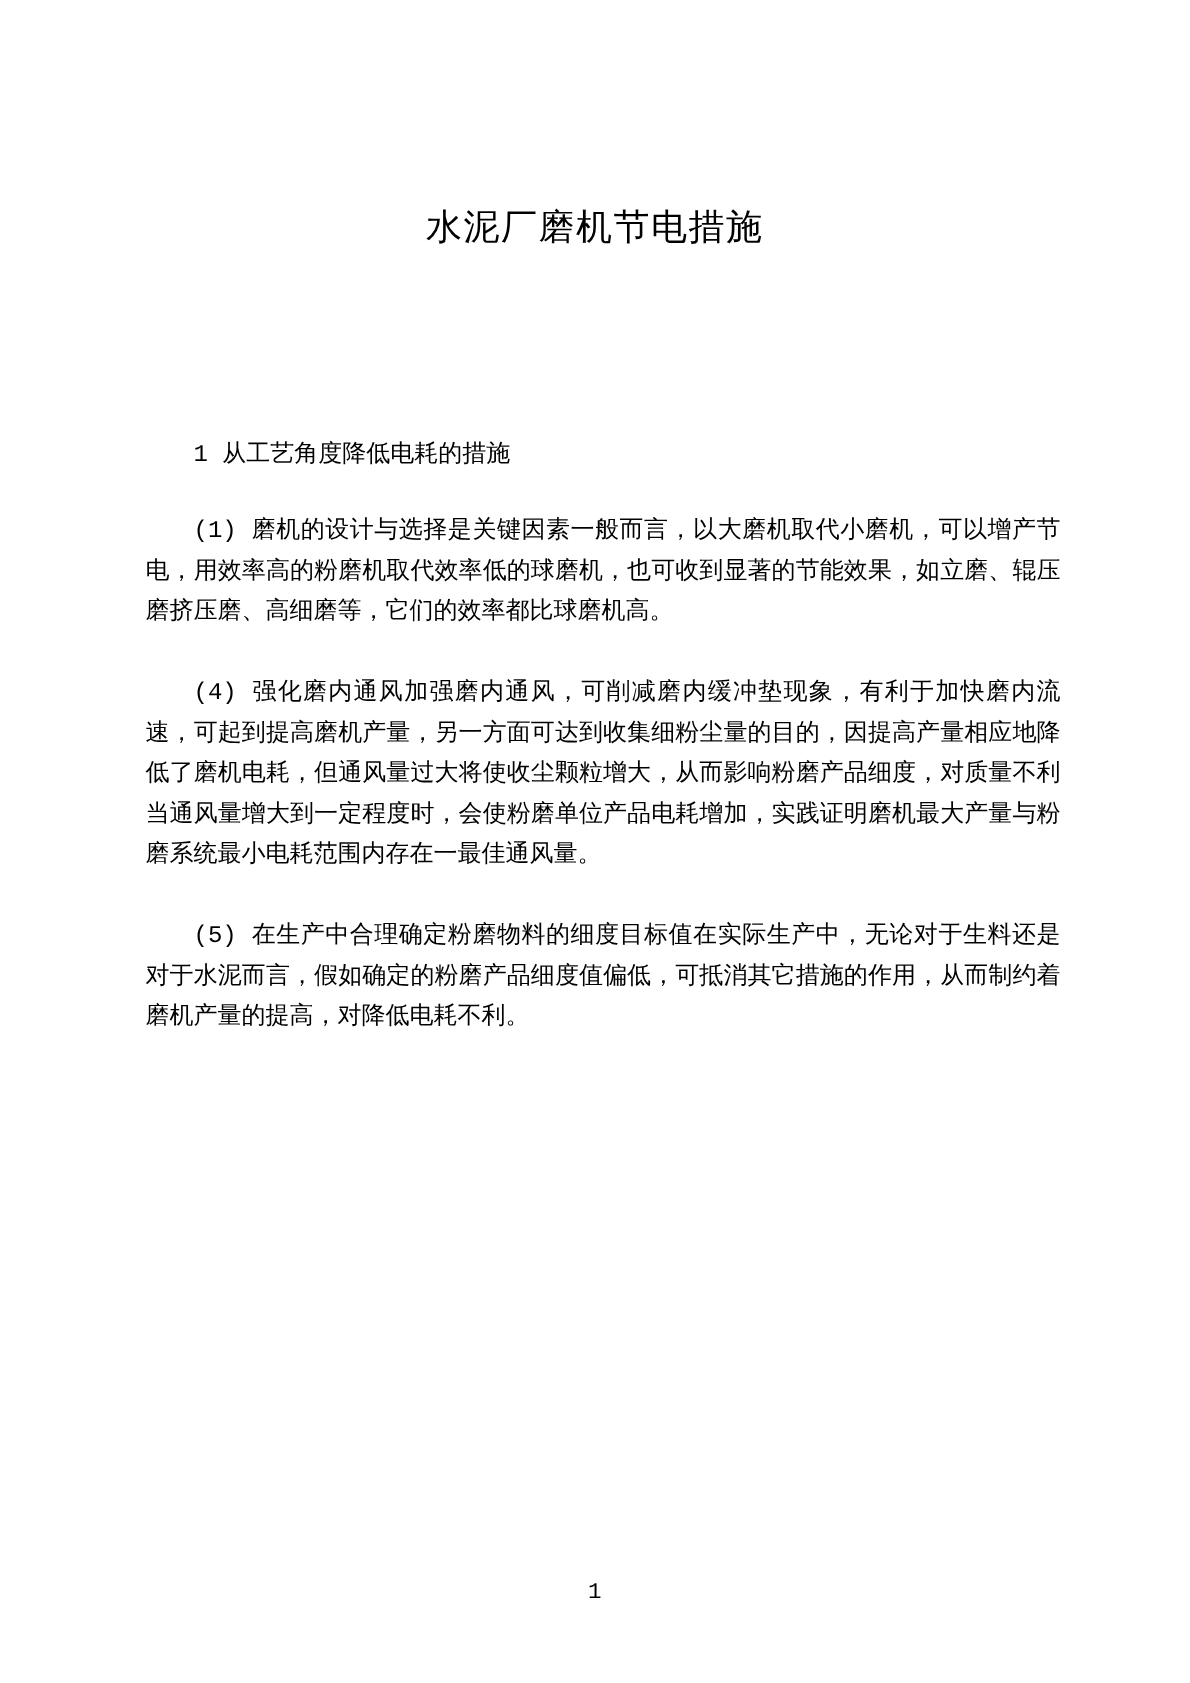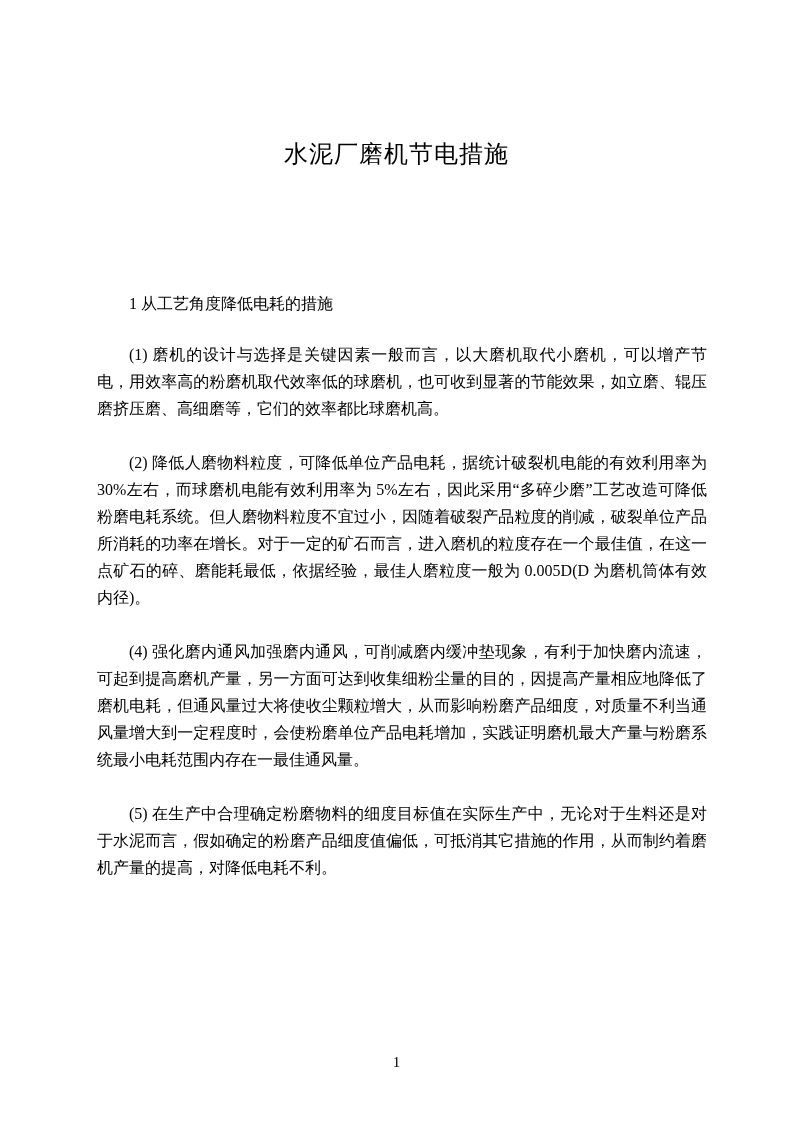--- a/index.html
+++ b/index.html
@@ -6,21 +6,21 @@
     margin: 0;
     padding: 0;
     background: #ffffff;
   }
   .page {
     position: relative;
     width: 793px;
     height: 1122px;
     background: #ffffff;
     color: #000000;
-    font-family: Liberation Serif, serif;
+    font-family: Liberation Mono, monospace;
     overflow: hidden;
     box-sizing: border-box;
     padding-top: 139px;
   }
   .doc-title {
     margin: 0;
     font-size: 24px;
     font-weight: normal;
     line-height: 30px;
     text-align: center;
@@ -59,21 +59,20 @@
 <div class="page">
 
   <h1 class="doc-title">水泥厂磨机节电措施</h1>
 
   <div class="content">
 
     <p class="section-heading">1 从工艺角度降低电耗的措施</p>
 
     <p class="para">(1) 磨机的设计与选择是关键因素一般而言，以大磨机取代小磨机，可以增产节电，用效率高的粉磨机取代效率低的球磨机，也可收到显著的节能效果，如立磨、辊压磨挤压磨、高细磨等，它们的效率都比球磨机高。</p>
 
-    <p class="para">(2) 降低人磨物料粒度，可降低单位产品电耗，据统计破裂机电能的有效利用率为 30%左右，而球磨机电能有效利用率为 5%左右，因此采用“多碎少磨”工艺改造可降低粉磨电耗系统。但人磨物料粒度不宜过小，因随着破裂产品粒度的削减，破裂单位产品所消耗的功率在增长。对于一定的矿石而言，进入磨机的粒度存在一个最佳值，在这一点矿石的碎、磨能耗最低，依据经验，最佳人磨粒度一般为 0.005D(D 为磨机筒体有效内径)。</p>
 
 
     <p class="para">(4) 强化磨内通风加强磨内通风，可削减磨内缓冲垫现象，有利于加快磨内流速，可起到提高磨机产量，另一方面可达到收集细粉尘量的目的，因提高产量相应地降低了磨机电耗，但通风量过大将使收尘颗粒增大，从而影响粉磨产品细度，对质量不利当通风量增大到一定程度时，会使粉磨单位产品电耗增加，实践证明磨机最大产量与粉磨系统最小电耗范围内存在一最佳通风量。</p>
 
     <p class="para">(5) 在生产中合理确定粉磨物料的细度目标值在实际生产中，无论对于生料还是对于水泥而言，假如确定的粉磨产品细度值偏低，可抵消其它措施的作用，从而制约着磨机产量的提高，对降低电耗不利。</p>
 
   </div>
 
   <div class="page-number">1</div>
 

